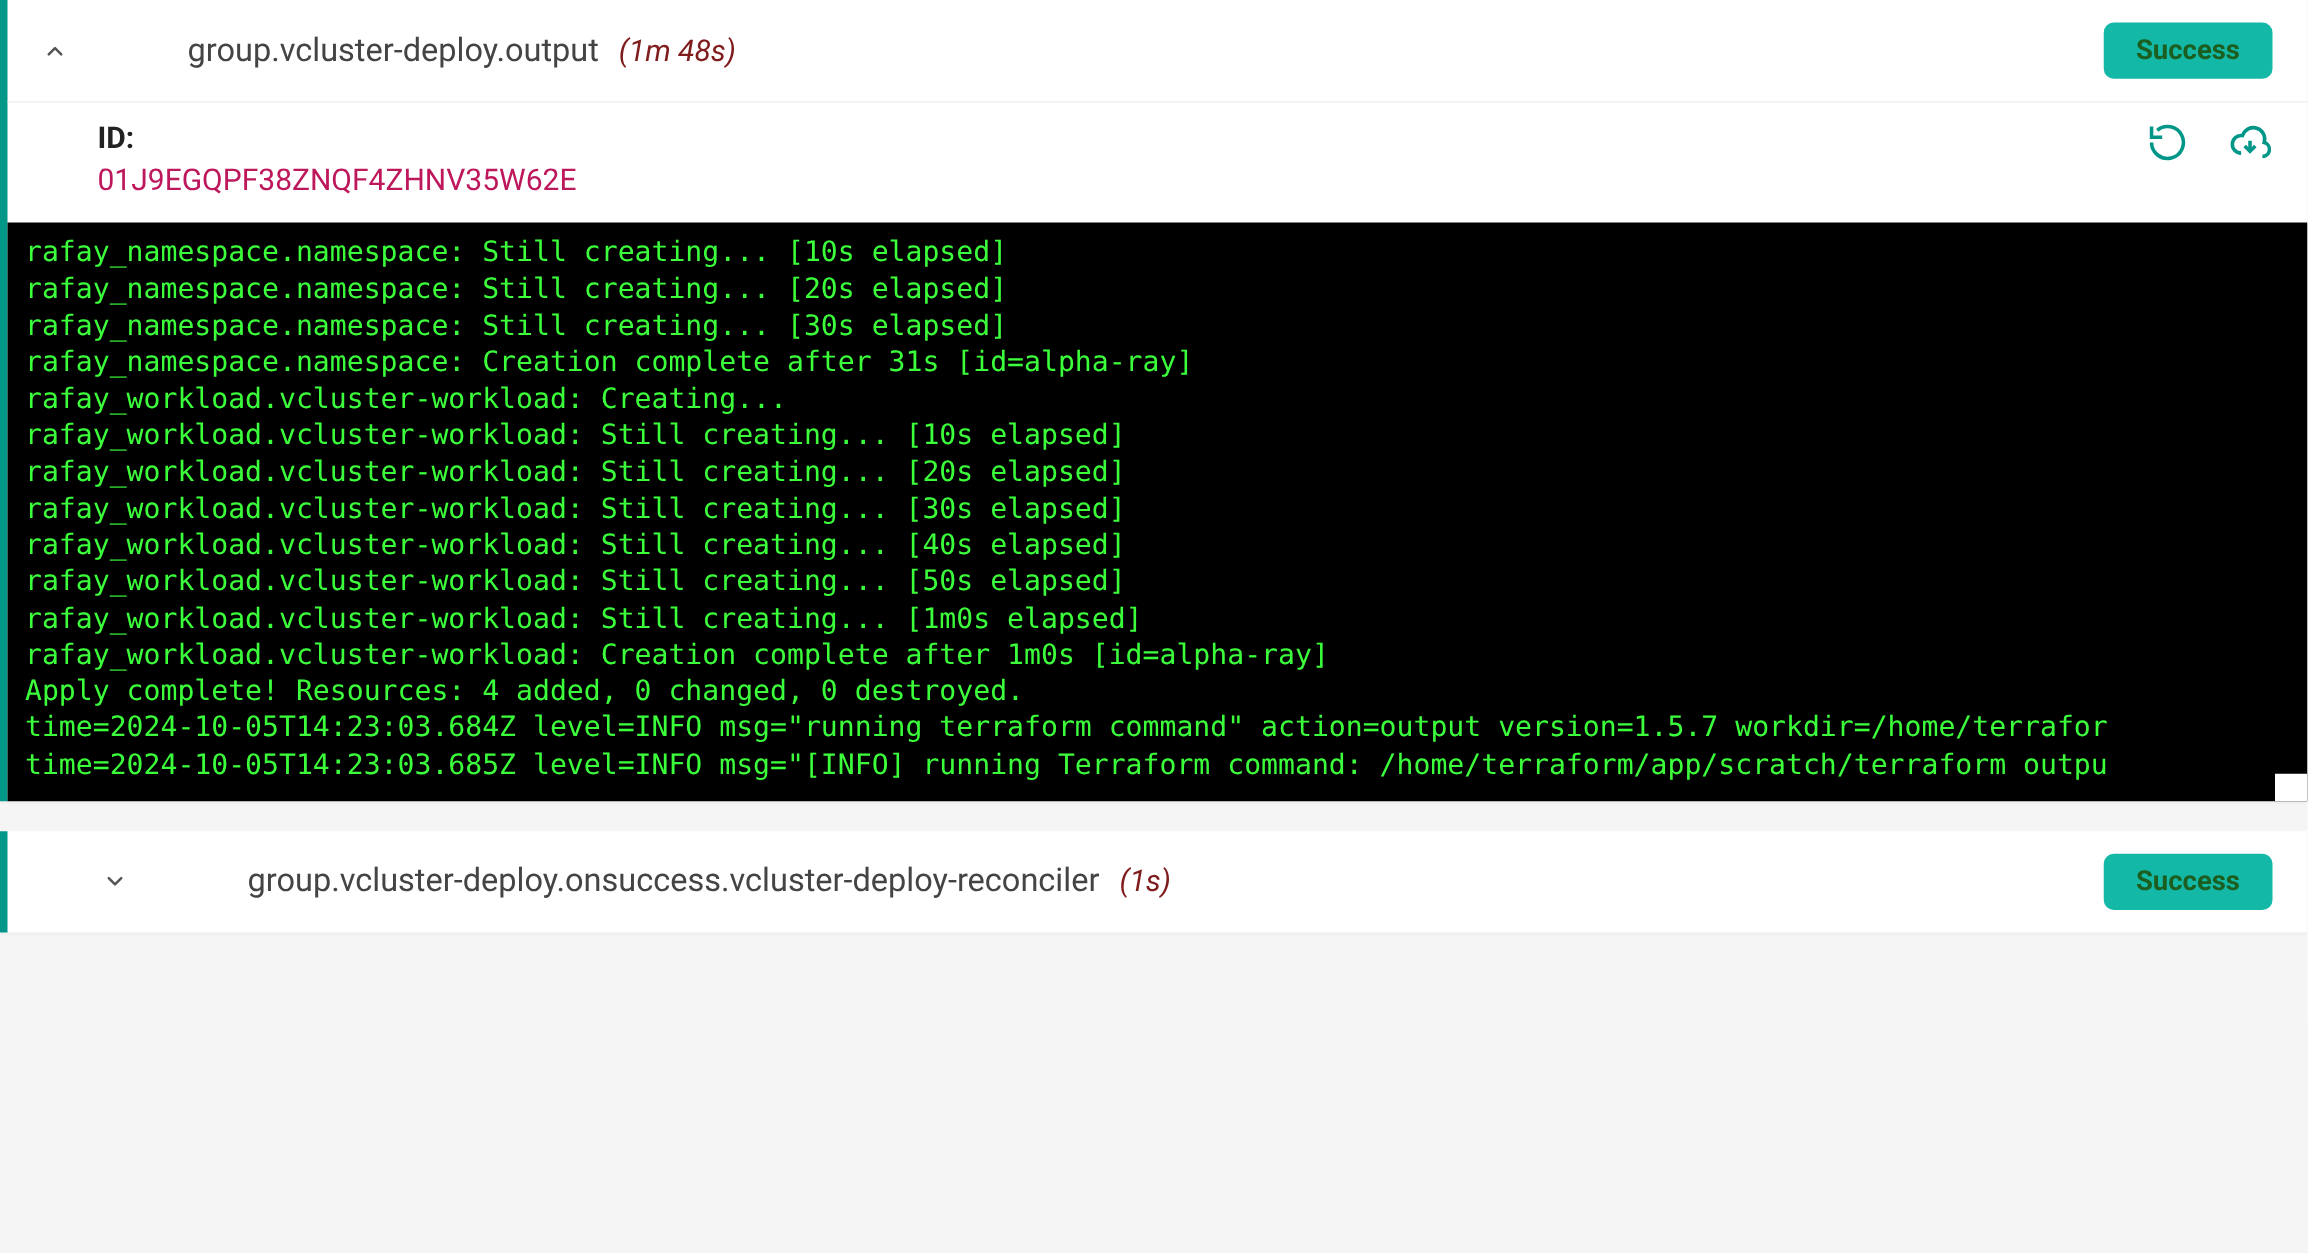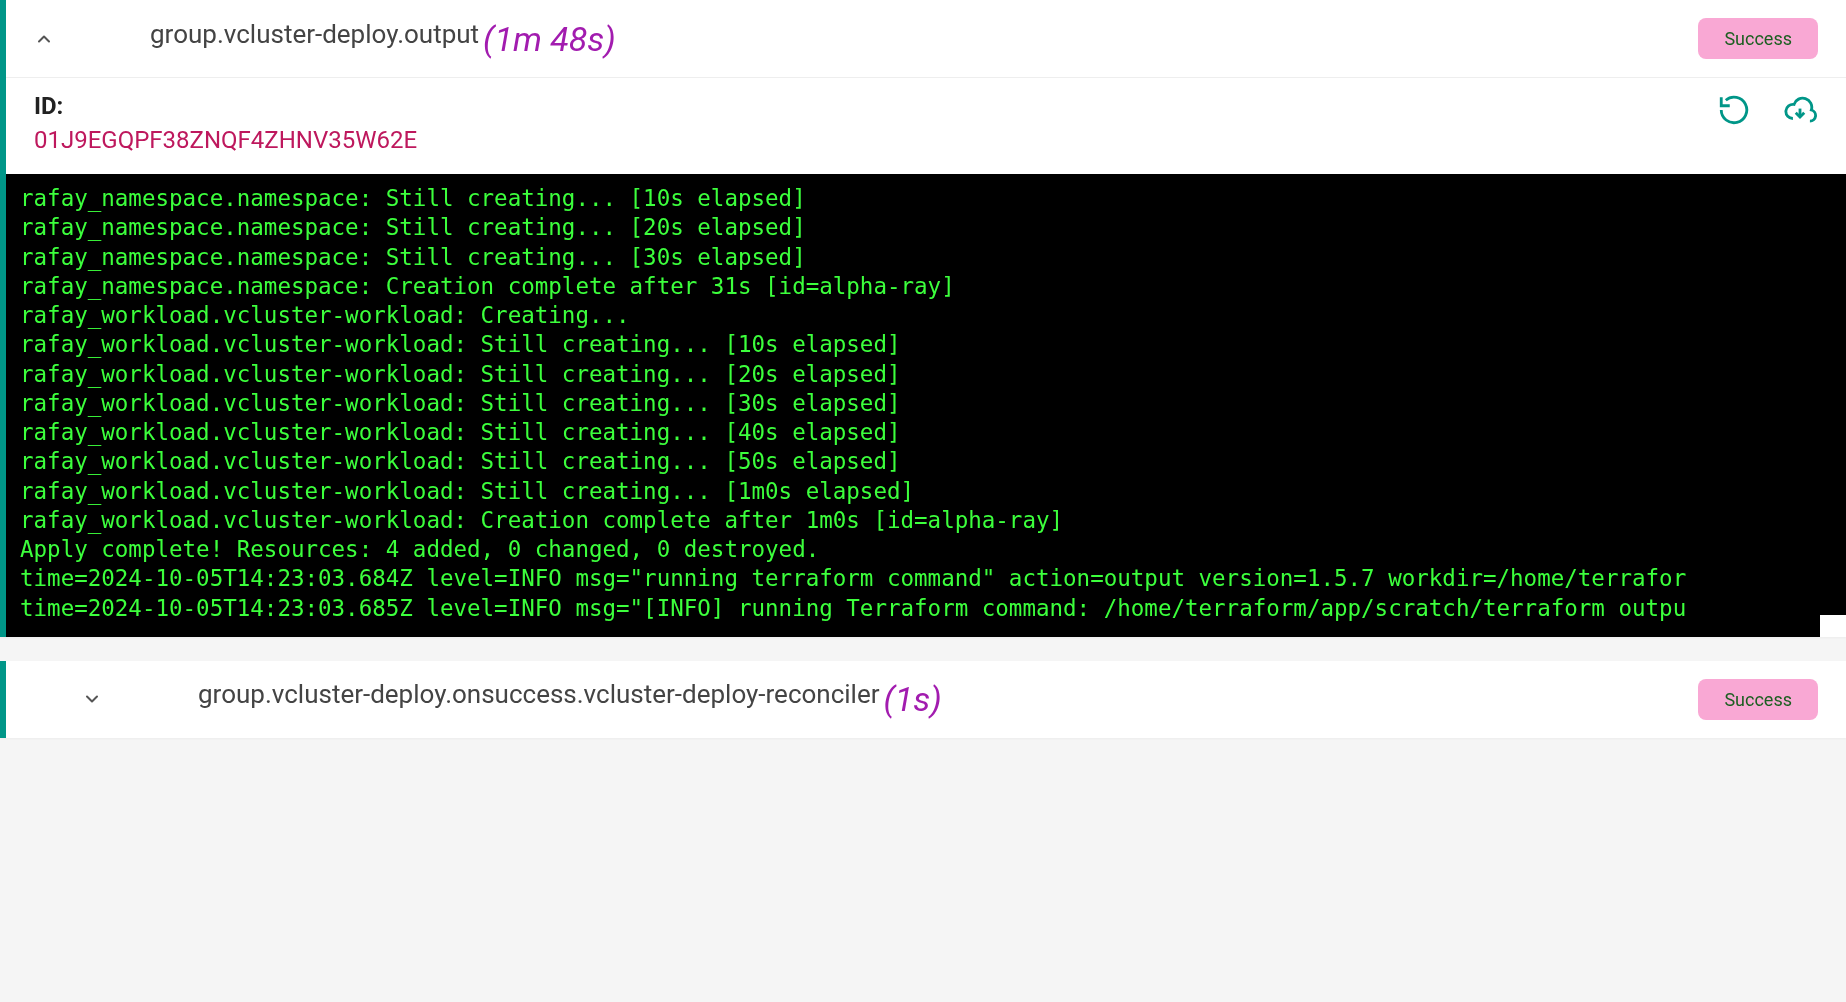--- a/index.html
+++ b/index.html
@@ -27,53 +27,54 @@
     height: 20px;
     display: flex;
     align-items: center;
     justify-content: center;
     cursor: pointer;
     color: #555;
   }
   .chevron svg { width: 22px; height: 22px; }
   .title-wrap {
     display: flex;
-    align-items: flex-start;
-    gap: 4px;
+    align-items: center;
+    gap: 16px;
     flex: 1;
     margin-left: 60px;
   }
   .step-title {
     font-size: 26px;
     color: #444;
     font-weight: 400;
   }
   .step-duration {
-    font-size: 34px;
-    color: #a21caf;
+    font-size: 24px;
+    color: #7f1d1d;
     font-style: italic;
     font-weight: 400;
   }
   .status-badge {
-    background: #f9a8d4;
+    background: #14b8a6;
     color: #1b5e20;
-    font-size: 18px;
-    font-weight: 400;
+    font-size: 22px;
+    font-weight: 700;
     padding: 10px 26px;
     border-radius: 8px;
   }
   .meta-row {
     display: flex;
     align-items: flex-start;
     padding: 14px 28px 20px 28px;
     border-top: 1px solid #eee;
     gap: 18px;
   }
   .meta-block {
     min-width: 470px;
+    margin-left: 44px;
   }
   .meta-label {
     font-size: 24px;
     font-weight: 700;
     color: #222;
     margin-bottom: 6px;
   }
   .meta-value {
     font-size: 24px;
     color: #be185d;

